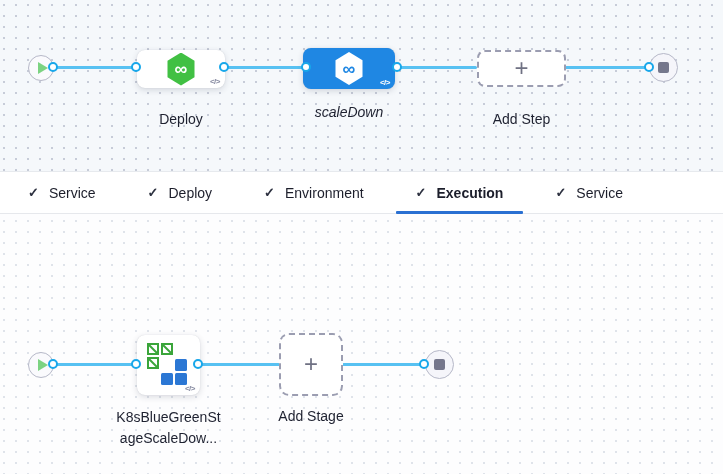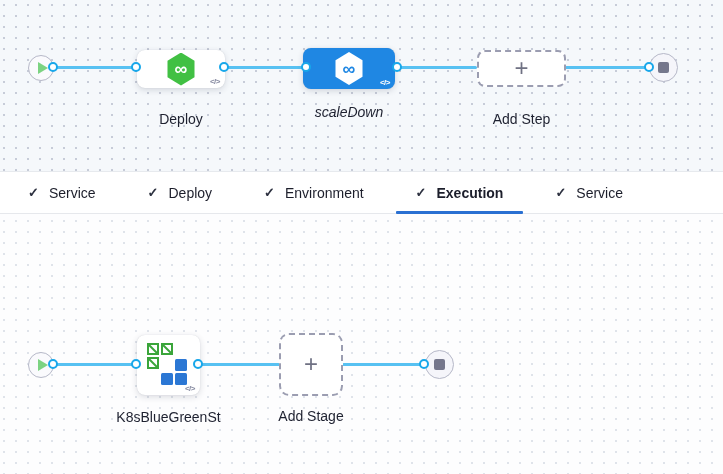--- a/index.html
+++ b/index.html
@@ -186,20 +186,21 @@
         <g fill="#2b77d4">
           <rect x="28" y="16" width="12" height="12" rx="1.5"></rect>
           <rect x="14" y="30" width="12" height="12" rx="1.5"></rect>
           <rect x="28" y="30" width="12" height="12" rx="1.5"></rect>
         </g>
       </svg>
       <span class="code-toggle">&lt;/&gt;</span>
     </div>
     <div class="node-label" style="left:107px;top:193px;width:123px;">
       <div>K8sBlueGreenSt</div>
+      <div>ageScaleDow...</div>
     </div>
 
     <div class="addbox" style="left:279px;top:119px;width:64px;height:63px;border-radius:10px;">
       <span class="plus">+</span>
     </div>
     <div class="node-label" style="left:267px;top:192px;width:88px;">Add Stage</div>
   </div>
 
 </div>
 

